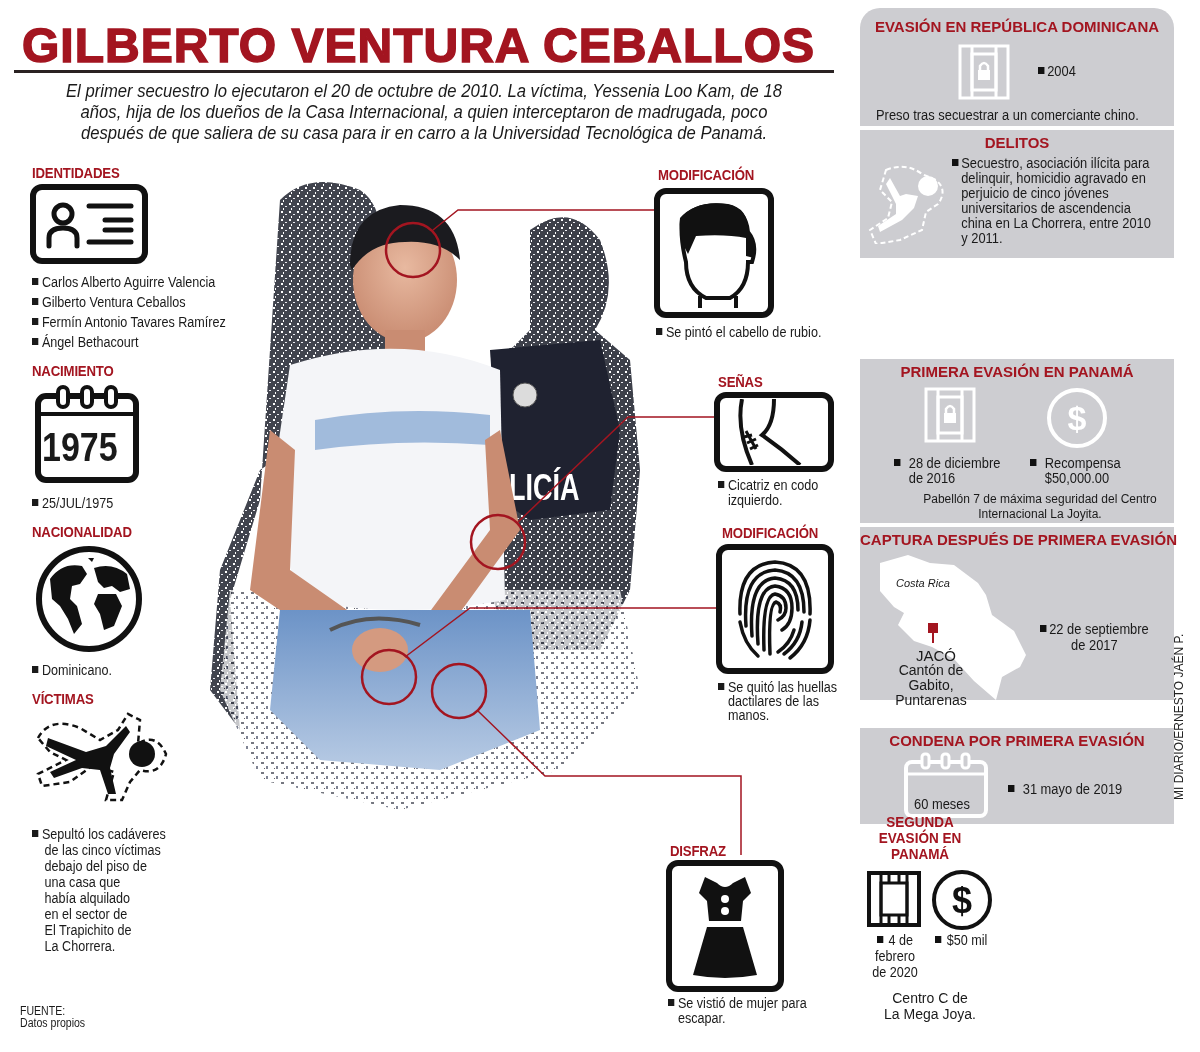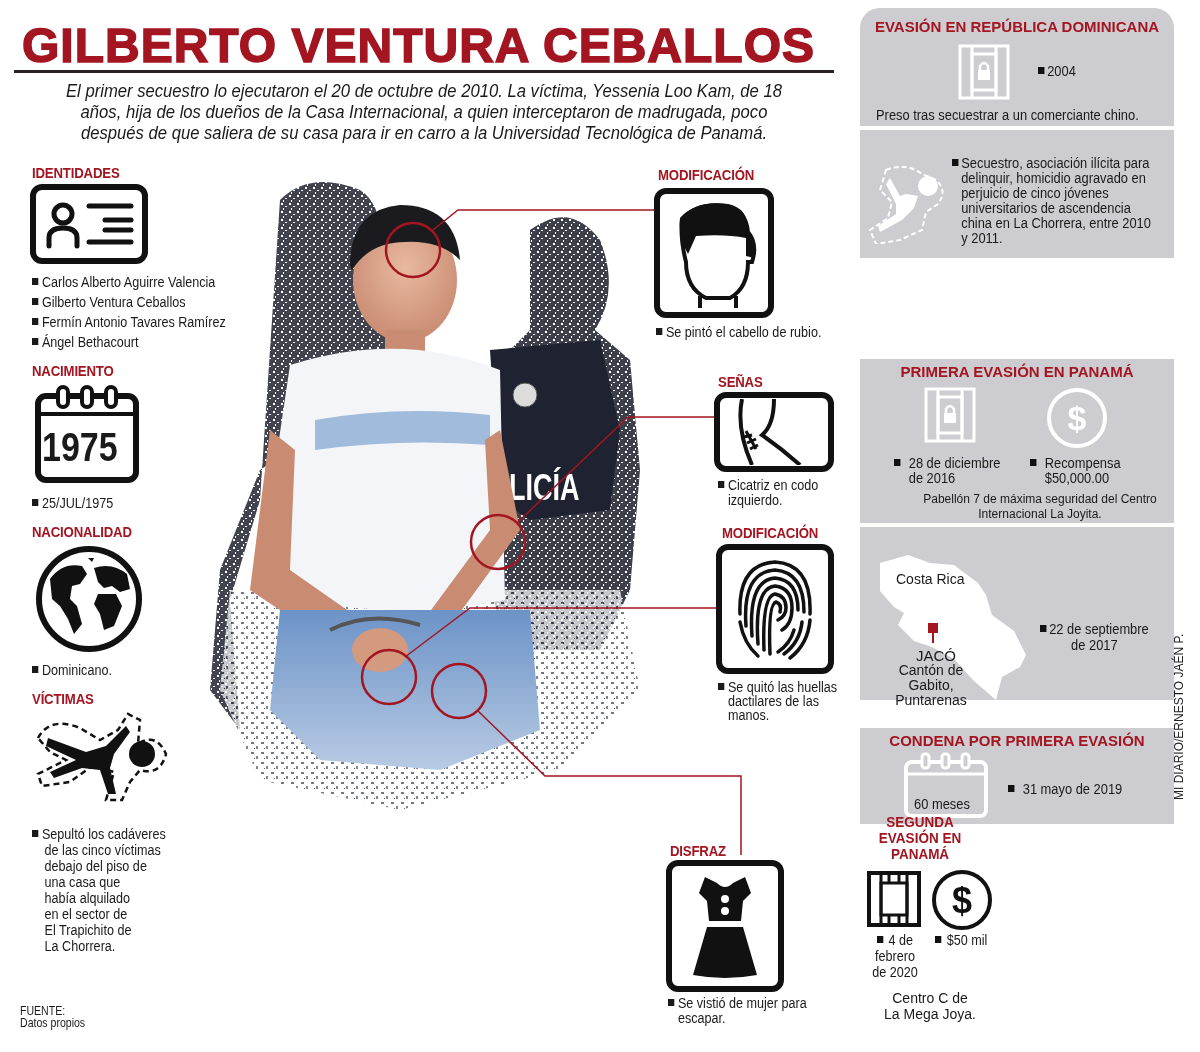--- a/index.html
+++ b/index.html
@@ -250,20 +250,21 @@
         <rect x="14" y="10" width="24" height="36" fill="none" stroke="#fff" stroke-width="3"></rect>
         <rect x="20" y="26" width="12" height="10" fill="#fff"></rect>
         <path d="M22 26 L22 22 Q26 16 30 22 L30 26" fill="none" stroke="#fff" stroke-width="2.5"></path>
       </svg>
     </div>
     <div class="ptext" style="left:178px;top:55px;"><span style="display:inline-block;width:7px;height:7px;background:#111;margin-right:3px;vertical-align:2px;"></span><span>2004</span></div>
     <div class="ptext" style="left:16px;top:99px;white-space:nowrap;">Preso tras secuestrar a un comerciante chino.</div>
   </div>
 
   <div class="panel-sec" style="top:122px;height:128px;">
+    <div class="ptitle" style="top:4px;">DELITOS</div>
     <div class="abs" style="left:6px;top:30px;width:84px;height:84px;">
       <svg width="84" height="84" viewBox="0 0 84 84">
         <path d="M20 10 Q40 2 56 14 L70 20 Q82 30 72 44 L60 52 L56 70 L34 80 L10 84 L4 70 L22 58 L26 42 L14 30 Z" fill="none" stroke="#fff" stroke-width="2" stroke-dasharray="5 3"></path>
         <circle cx="62" cy="26" r="10" fill="#fff"></circle>
         <path d="M24 18 L34 36 L40 34 L52 36 L48 48 L36 60 L14 72 L12 66 L30 54 L30 44 L20 24 Z" fill="#fff"></path>
       </svg>
     </div>
     <div class="ptext" style="left:92px;top:26px;line-height:15px;">
       <div><span style="display:inline-block;width:7px;height:7px;background:#111;margin-right:3px;vertical-align:2px;"></span><span>Secuestro, asociación ilícita para</span></div>
       <div style="padding-left:10px;">delinquir, homicidio agravado en</div>
@@ -301,28 +302,29 @@
       <div><span style="display:inline-block;width:7px;height:7px;background:#111;margin-right:9px;vertical-align:2px;"></span><span>Recompensa</span></div>
       <div style="padding-left:16px;">$50,000.00</div>
     </div>
     <div class="abs" style="left:0;top:133px;width:360px;text-align:center;font-size:12px;line-height:15px;">
       <div>Pabellón 7 de máxima seguridad del Centro</div>
       <div>Internacional La Joyita.</div>
     </div>
   </div>
 
   <div class="panel-sec" style="top:519px;height:173px;">
+    <div class="ptitle" style="top:4px;">CAPTURA DESPUÉS DE PRIMERA EVASIÓN</div>
     <div class="abs" style="left:14px;top:28px;width:170px;height:145px;">
       <svg width="170" height="145" viewBox="0 0 170 145">
         <path d="M6 8 L34 0 L56 8 L80 10 L104 28 L112 40 L118 60 L140 76 L152 100 L146 112 L128 122 L122 145 L100 126 L80 104 L58 92 L40 86 L24 70 L30 58 L20 52 L6 36 Z" fill="#fff"></path>
         <rect x="54" y="68" width="10" height="10" fill="#a31520"></rect>
         <line x1="59" y1="78" x2="59" y2="88" stroke="#a31520" stroke-width="2"></line>
       </svg>
     </div>
-    <div class="abs" style="left:36px;top:44px;font-size:14px;">Costa Rica</div>
+    <div class="abs" style="left:36px;top:50px;font-size:11px;font-style:italic;">Costa Rica</div>
     <div class="abs" style="left:56px;top:120px;font-size:15px;">JACÓ</div>
     <div class="abs" style="left:16px;top:136px;width:110px;text-align:center;font-size:14px;line-height:15px;">
       <div>Cantón de Gabito,</div>
       <div>Puntarenas</div>
     </div>
     <div class="ptext" style="left:180px;top:94px;line-height:16px;text-align:center;">
       <div><span style="display:inline-block;width:7px;height:7px;background:#111;margin-right:3px;vertical-align:2px;"></span><span>22 de septiembre</span></div>
       <div>de 2017</div>
     </div>
   </div>

